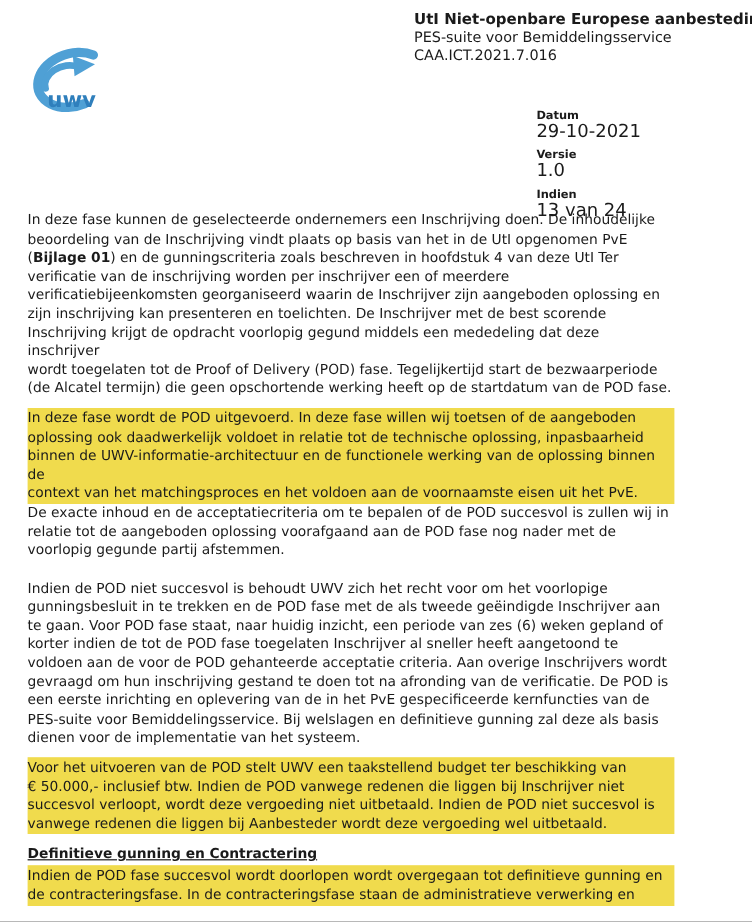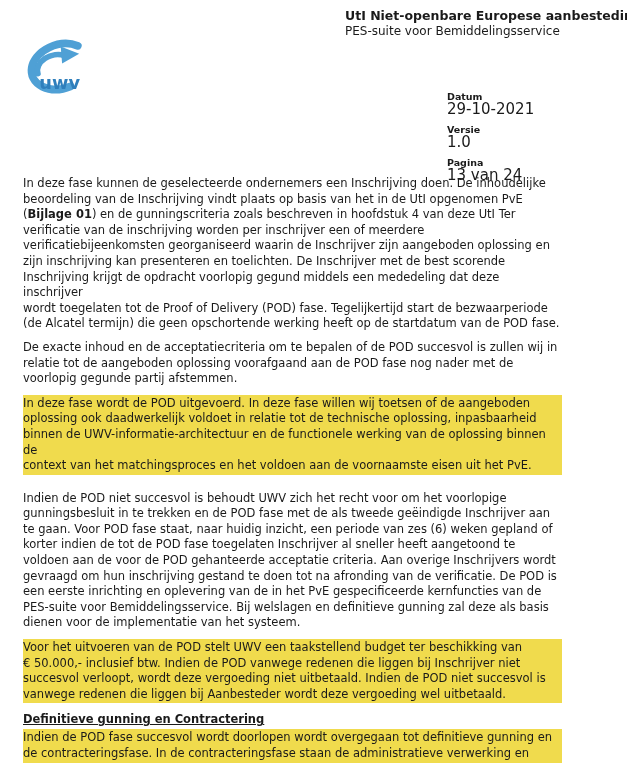--- a/index.html
+++ b/index.html
@@ -57,59 +57,60 @@
 
       <path d="M 28 52 A 25 18 -18 0 1 66 27" fill="none" stroke="#4fa0d5" stroke-width="8" stroke-linecap="round"></path>
       <polygon points="60,14 86,24 62,38" fill="#4fa0d5"></polygon>
       <text x="30" y="74" font-size="25" font-weight="bold" fill="#2f7fbc" font-family="DejaVu Sans, Liberation Sans, sans-serif">uwv</text>
     </svg>
   </div>
 
   <div class="hdr-right">
     <div class="hdr-title">UtI Niet-openbare Europese aanbesteding</div>
     <div class="hdr-sub">PES-suite voor Bemiddelingsservice</div>
+    <div class="hdr-sub">CAA.ICT.2021.7.016</div>
   </div>
 
   <div class="meta">
     <div class="meta-item">
       <div class="meta-label">Datum</div>
       <div class="meta-value">29-10-2021</div>
     </div>
     <div class="meta-item">
       <div class="meta-label">Versie</div>
       <div class="meta-value">1.0</div>
     </div>
     <div class="meta-item">
-      <div class="meta-label">Pagina</div>
+      <div class="meta-label">Indien</div>
       <div class="meta-value">13 van 24</div>
     </div>
   </div>
 
   <div class="content">
 
 
     <p class="body-text para"><span>In deze fase kunnen de geselecteerde ondernemers een Inschrijving doen. De inhoudelijke
 beoordeling van de Inschrijving vindt plaats op basis van het in de UtI opgenomen PvE
 (</span><span class="bold">Bijlage 01</span><span>) en de gunningscriteria zoals beschreven in hoofdstuk 4 van deze UtI Ter
 verificatie van de inschrijving  worden per inschrijver een of meerdere
 verificatiebijeenkomsten georganiseerd waarin de Inschrijver zijn aangeboden oplossing en
 zijn inschrijving kan presenteren en toelichten. De Inschrijver met de best scorende
 Inschrijving krijgt de opdracht voorlopig gegund middels een mededeling dat deze inschrijver
 wordt toegelaten tot de Proof of Delivery (POD) fase. Tegelijkertijd start de bezwaarperiode
 (de Alcatel termijn) die geen opschortende werking heeft op de startdatum van de POD fase.</span></p>
 
 
-    <div class="body-text mb8">De exacte inhoud en de acceptatiecriteria om te bepalen of de POD succesvol is zullen wij in
-relatie tot de aangeboden oplossing voorafgaand aan de POD fase nog nader met de
-voorlopig gegunde partij afstemmen.</div>
-
     <div class="body-text hl">In deze fase wordt de POD uitgevoerd. In deze fase willen wij toetsen of de aangeboden
 oplossing ook daadwerkelijk voldoet in relatie tot de technische oplossing, inpasbaarheid
 binnen de UWV-informatie-architectuur en de functionele werking van de oplossing binnen de
 context van het matchingsproces en het voldoen aan de voornaamste eisen uit het PvE.</div>
+
+    <div class="body-text mb8">De exacte inhoud en de acceptatiecriteria om te bepalen of de POD succesvol is zullen wij in
+relatie tot de aangeboden oplossing voorafgaand aan de POD fase nog nader met de
+voorlopig gegunde partij afstemmen.</div>
 
     <div class="body-text para">Indien de POD niet succesvol is behoudt UWV zich het recht voor om het voorlopige
 gunningsbesluit in te trekken en de POD fase met de als tweede geëindigde Inschrijver aan
 te gaan. Voor POD fase staat, naar huidig inzicht, een periode van zes (6) weken gepland of
 korter indien de tot de POD fase toegelaten Inschrijver al sneller heeft aangetoond te
 voldoen aan de voor de POD gehanteerde acceptatie criteria. Aan overige Inschrijvers wordt
 gevraagd om hun inschrijving gestand te doen tot na afronding van de verificatie. De POD is
 een eerste inrichting en oplevering van de in het PvE gespecificeerde kernfuncties van de
 PES-suite voor Bemiddelingsservice. Bij welslagen en definitieve gunning zal  deze als basis
 dienen voor de implementatie van het systeem.</div>

